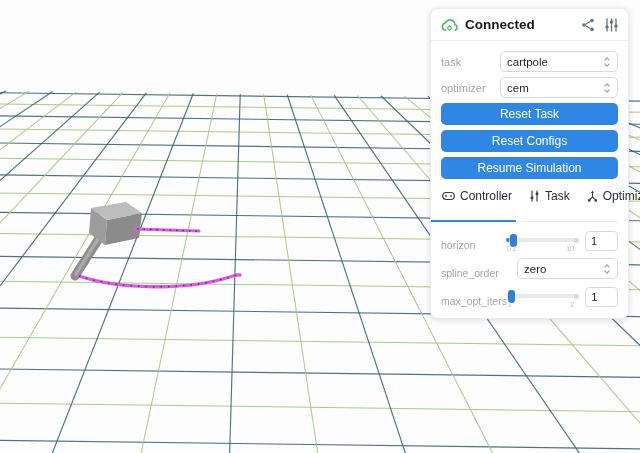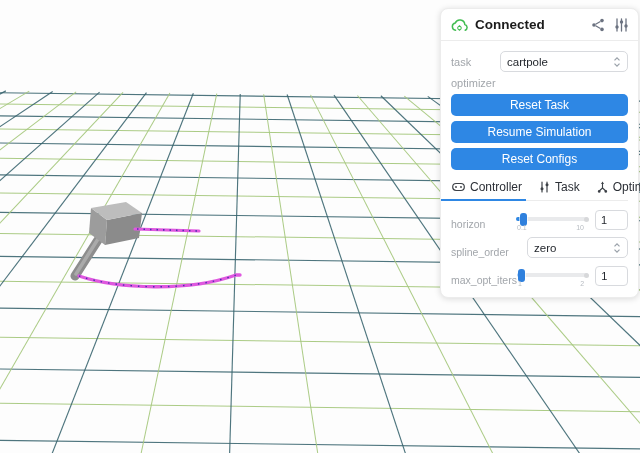--- a/index.html
+++ b/index.html
@@ -1,40 +1,40 @@
 <!DOCTYPE html>
 <html style="--accent: #2e87e4;"><head>
 <meta charset="utf-8">
 <style>
   html,body{margin:0;padding:0;width:640px;height:453px;overflow:hidden;
     font-family:"Liberation Sans",sans-serif;background:#fff;}
   #stage{position:relative;width:640px;height:453px;background:#fdfdfd;}
   #scene{position:absolute;left:0;top:0;}
 
   
-  #panel{position:absolute;left:440px;top:8px;width:199px;box-sizing:border-box;
+  #panel{position:absolute;left:430px;top:8px;width:199px;box-sizing:border-box;
     background:#fff;border:1px solid #ececec;border-radius:8px;
     box-shadow:0 1px 6px rgba(0,0,0,.14);}
   .hdr{display:flex;align-items:center;gap:7px;padding:8px 10px;border-bottom:1px solid #ececec;}
   .hdr-title{flex:1;font-size:13.5px;font-weight:600;color:#1b1b1b;}
   .hdr-icons{display:flex;gap:10px;align-items:center;color:#6b7280;}
   .hdr-icons svg{display:block;cursor:pointer;}
   .pbody{padding:5px 10px 9px;}
   .row{display:flex;align-items:center;margin:5px 0;}
   .row label{flex:1;font-size:11px;color:#a2a6ab;white-space:nowrap;}
-  .sel{width:128px;height:21px;box-sizing:border-box;border:1px solid #d8dade;border-radius:5px;
+  .sel{width:118px;height:21px;box-sizing:border-box;border:1px solid #d8dade;border-radius:5px;
     background:#fff;display:flex;align-items:center;padding:0 6px;font-size:11.5px;color:#1f2329;cursor:pointer;}
   .sel span{flex:1;}
   .sel .chev{color:#9aa1a9;}
   .btn{display:flex;align-items:center;justify-content:center;width:100%;height:22px;margin:5px 0;
     background:var(--accent);color:#fff;font-size:12px;border:none;border-radius:5px;cursor:pointer;
     font-family:"Liberation Sans",sans-serif;}
   .tabs{display:flex;gap:15px;margin-top:7px;border-bottom:1px solid #ececec;padding:1px 0 0;}
   .tab{position:relative;display:flex;align-items:center;gap:5px;font-size:12px;color:#2b2f36;
-    padding:2px 1px 6px;cursor:pointer;}
+    padding:2px 1px 18px;cursor:pointer;}
   .tab.active::after{content:"";position:absolute;left:-10px;right:-3px;bottom:-1px;height:2px;
     background:var(--accent);}
   .tab svg{color:#3c4046;}
   
   .fields{margin-top:3px;}
   .frow{display:flex;align-items:flex-end;height:26px;margin:2px 0;}
   .frow label{flex:1;font-size:10.5px;color:#a2a6ab;white-space:nowrap;}
   .sliderwrap{position:relative;width:72px;height:20px;margin-right:7px;cursor:pointer;}
   .track{position:absolute;left:0;right:0;top:7px;height:4px;background:#e9eaec;border-radius:2px;}
   .fill{position:absolute;left:0;top:7px;height:4px;background:var(--accent);border-radius:2px;}
@@ -149,25 +149,31 @@
         <label>task</label>
         <div class="sel">
           <span>cartpole</span>
           <svg class="chev" width="8" height="12" viewBox="0 0 8 12">
             <path d="M1.5 4.4 4 1.8 6.5 4.4M1.5 7.6 4 10.2 6.5 7.6" fill="none" stroke="currentColor" stroke-width="1.2"></path>
           </svg>
         </div>
       </div>
       <div class="row">
         <label>optimizer</label>
+        <div class="sel">
+          <span>cem</span>
+          <svg class="chev" width="8" height="12" viewBox="0 0 8 12">
+            <path d="M1.5 4.4 4 1.8 6.5 4.4M1.5 7.6 4 10.2 6.5 7.6" fill="none" stroke="currentColor" stroke-width="1.2"></path>
+          </svg>
+        </div>
       </div>
 
       <button class="btn">Reset Task</button>
+      <button class="btn">Reset Configs</button>
       <button class="btn">Resume Simulation</button>
-      <button class="btn">Reset Configs</button>
 
       <div class="tabs">
         <div class="tab active">
           <svg width="13" height="10" viewBox="0 0 13 10">
             <rect x="0.7" y="1.5" width="11.6" height="7" rx="3.4" fill="none" stroke="currentColor" stroke-width="1.2"></rect>
             <circle cx="4" cy="5" r="0.9" fill="currentColor"></circle>
               <circle cx="9" cy="5" r="0.9" fill="currentColor"></circle>
           </svg>
           <span>Controller</span>
         </div>

